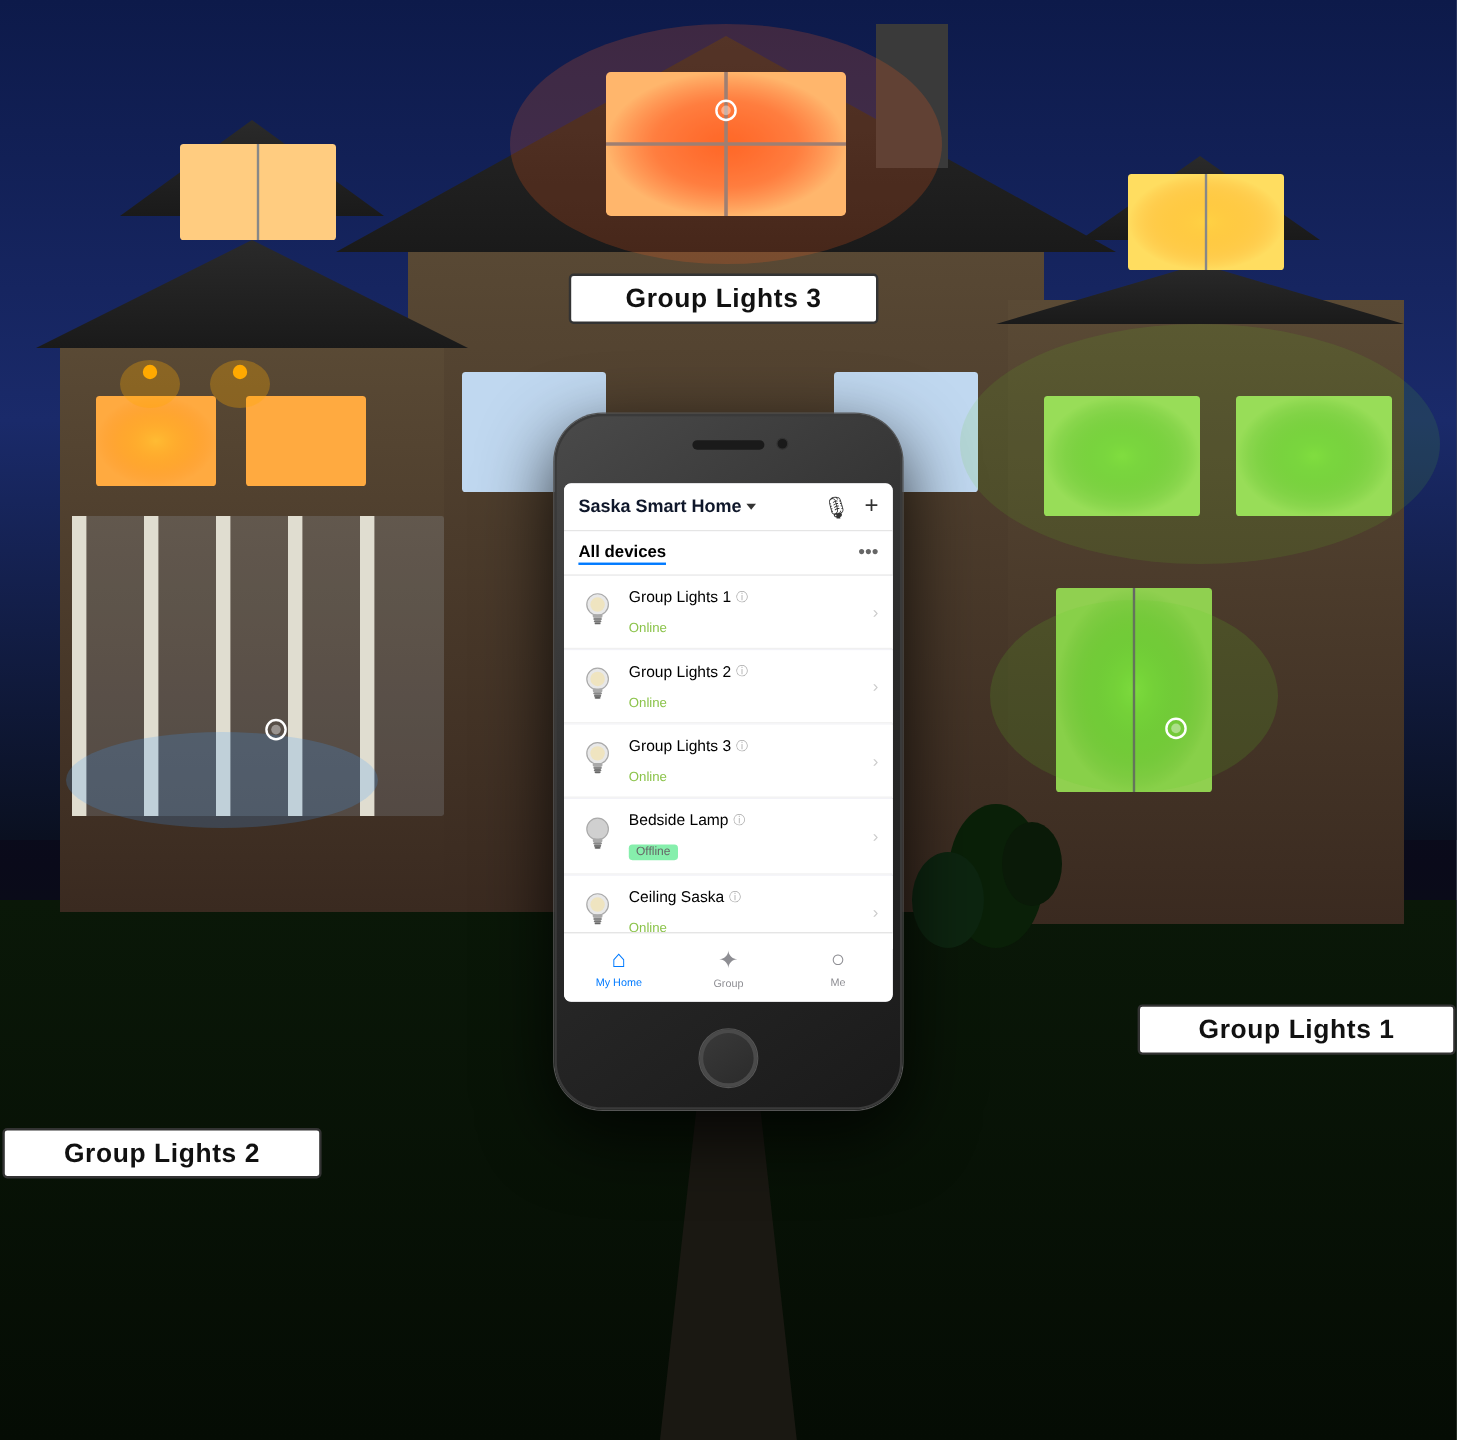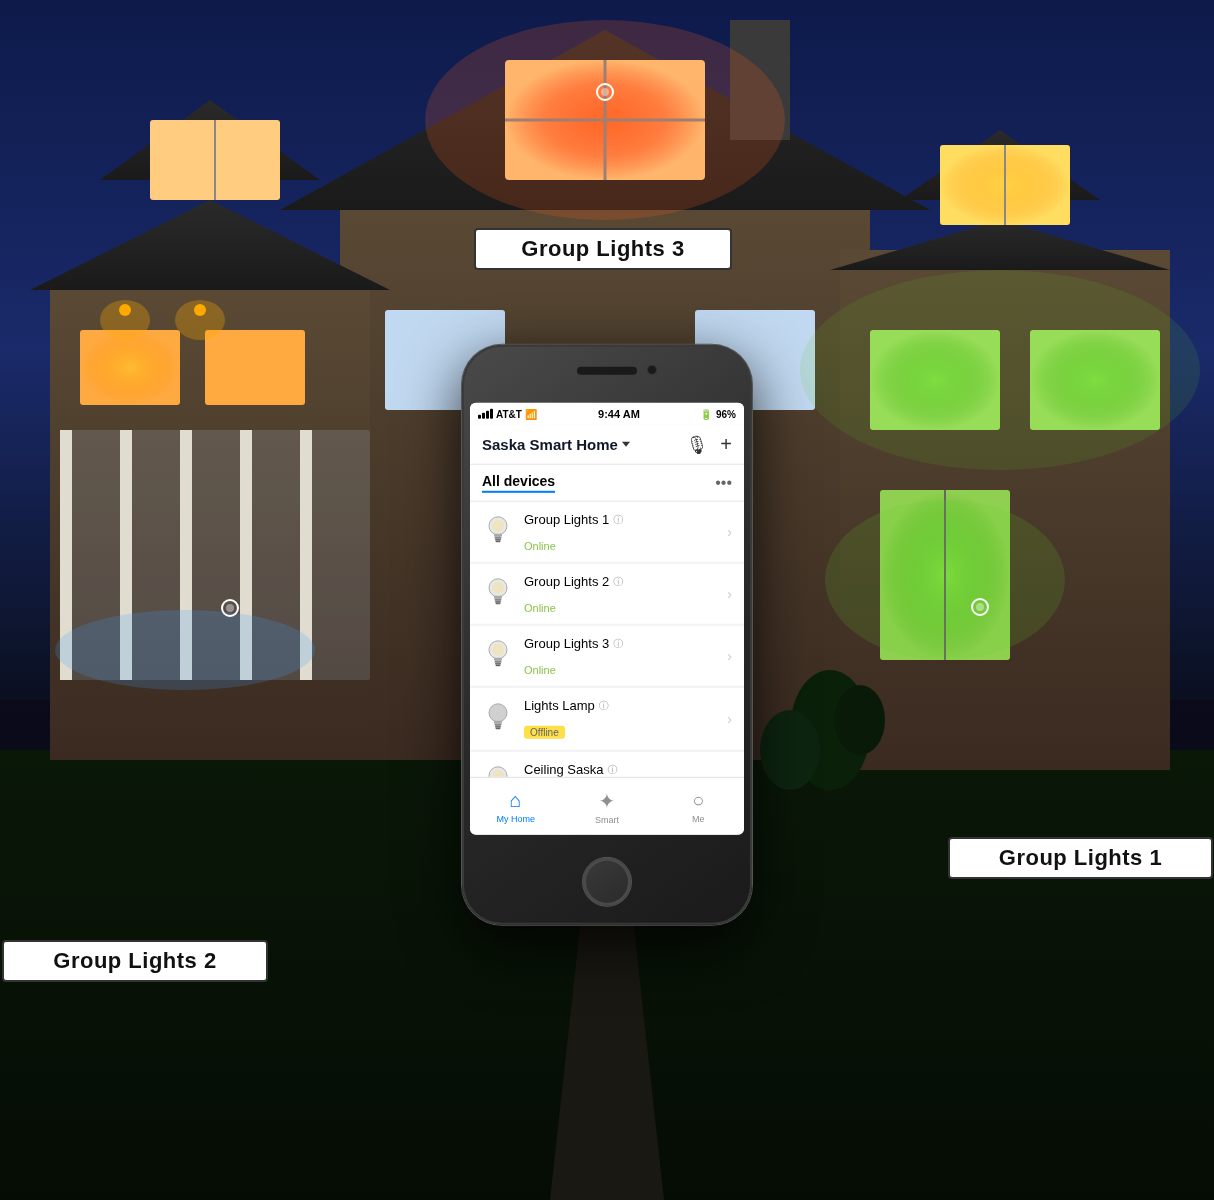--- a/index.html
+++ b/index.html
@@ -231,21 +231,21 @@
       color: #aaa;
     }
 
     .device-status {
       font-size: 11px;
       color: #8BC34A;
       margin-top: 13px;
     }
 
     .device-status.offline {
-      background: #fde047;
+      background: #86efac;
       color: #666;
       padding: 1px 6px;
       border-radius: 3px;
       display: inline-block;
       font-size: 10px;
     }
 
     .device-arrow {
       color: #ccc;
       font-size: 14px;
@@ -430,37 +430,20 @@
   <div class="label-box" style="top: 940px; left: 2px; width: 266px; text-align: center;">Group Lights 2</div>
 
   <div class="phone-wrapper">
     <div class="phone-body">
 
       <div class="phone-speaker"></div>
       <div class="phone-camera"></div>
 
       <div class="phone-screen">
 
-        <div class="app-status-bar">
-          <div class="status-left">
-            <div class="signal-bars">
-              <div class="signal-bar" style="height:4px"></div>
-              <div class="signal-bar" style="height:6px"></div>
-              <div class="signal-bar" style="height:8px"></div>
-              <div class="signal-bar" style="height:10px"></div>
-            </div>
-            <span>AT&amp;T</span>
-            <span>📶</span>
-          </div>
-          <span style="font-size:11px;font-weight:600;">9:44 AM</span>
-          <div class="status-right">
-            <span style="font-size:10px;">🔋</span>
-            <span style="font-size:10px;">96%</span>
-          </div>
-        </div>
 
         <div class="app-header">
           <div class="app-title">
             <span style="font-size:15px;font-weight:600;">Saska Smart Home</span>
             <div class="chevron-down"></div>
           </div>
           <div class="header-actions">
             <span class="mic-icon">🎙</span>
             <span class="plus-icon" style="font-size:20px;font-weight:300;">+</span>
           </div>
@@ -538,21 +521,21 @@
     <ellipse cx="12" cy="10" rx="9" ry="9" fill="#d0d0d0" stroke="#aaa" stroke-width="1"></ellipse>
     <rect x="8" y="18" width="8" height="3" rx="1" fill="#aaa"></rect>
     <rect x="8.5" y="21" width="7" height="2" rx="1" fill="#888"></rect>
     <rect x="9" y="23" width="6" height="2" rx="1" fill="#777"></rect>
     <rect x="9.5" y="25" width="5" height="1.5" rx="1" fill="#666"></rect>
 
   </svg>
     </div>
     <div class="device-info">
       <div class="device-name">
-        <span>Lights Lamp</span>
+        <span>Bedside Lamp</span>
         <span class="device-info-icon">ⓘ</span>
       </div>
       <div class="device-status offline">Offline</div>
     </div>
     <span class="device-arrow">›</span>
   </div>
             <div class="device-item">
     <div class="device-icon">
       <svg class="bulb-svg" viewBox="0 0 24 32" xmlns="http://www.w3.org/2000/svg">
     <ellipse cx="12" cy="10" rx="9" ry="9" fill="#e8e8e8" stroke="#aaa" stroke-width="1"></ellipse>
@@ -574,21 +557,21 @@
   </div>
           </div>
 
         <div class="bottom-nav" id="bottom-nav-container">
         <div class="nav-item active">
     <span class="nav-icon">⌂</span>
     <span class="nav-label">My Home</span>
   </div>
             <div class="nav-item ">
     <span class="nav-icon">✦</span>
-    <span class="nav-label">Smart</span>
+    <span class="nav-label">Group</span>
   </div>
             <div class="nav-item ">
     <span class="nav-icon">○</span>
     <span class="nav-label">Me</span>
   </div>
           </div>
       </div>
 
       <div class="phone-home-btn"></div>
     </div>

